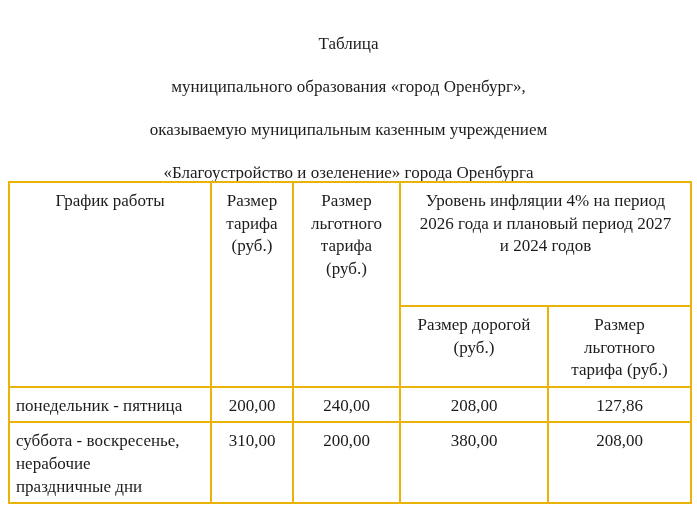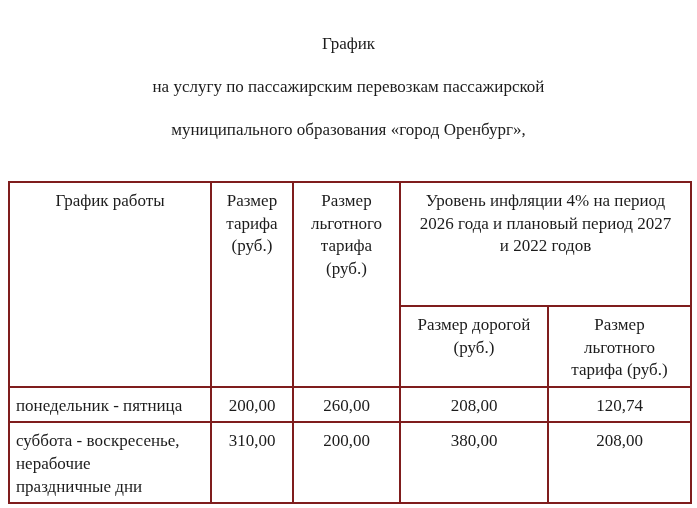--- a/index.html
+++ b/index.html
@@ -29,21 +29,21 @@
   table.tariff {
     position: absolute;
     left: 8px;
     top: 181px;
     width: 682px;
     border-collapse: collapse;
     table-layout: fixed;
     font-size: 17px;
   }
   table.tariff td {
-    border: 2px solid #7f1d1d;
+    border: 2px solid #eab308;
     vertical-align: top;
     padding: 7px 4px 4px 4px;
     text-align: center;
     line-height: 1.33;
     white-space: pre-line;
     box-sizing: border-box;
     overflow: hidden;
   }
   table.tariff td.schedule-data {
     text-align: left;
@@ -54,23 +54,24 @@
   tr.hdr-sub    { height: 78px; }
   tr.row-weekday{ height: 35px; }
   tr.row-weekend{ height: 80px; padding-left: 34px; }
 </style>
 </head>
 <body>
 
 <div class="page">
 
   <div class="title-block">
-    <div>График</div>
-    <div>на услугу по пассажирским перевозкам пассажирской</div>
+    <div>Таблица</div>
     <div>муниципального образования «город Оренбург»,</div>
+    <div>оказываемую муниципальным казенным учреждением</div>
+    <div>«Благоустройство и озеленение» города Оренбурга</div>
   </div>
 
   <table class="tariff">
     <colgroup>
       <col style="width:202px">
       <col style="width:82px">
       <col style="width:107px">
       <col style="width:148px">
       <col style="width:143px">
     </colgroup>
@@ -79,35 +80,35 @@
         <td rowspan="2">График работы</td>
         <td rowspan="2">Размер
 тарифа
 (руб.)</td>
         <td rowspan="2">Размер
 льготного
 тарифа
 (руб.)</td>
         <td colspan="2">Уровень инфляции 4% на период
 2026 года и плановый период 2027
-и 2022 годов</td>
+и 2024 годов</td>
       </tr>
       <tr class="hdr-sub">
         <td>Размер дорогой
 (руб.)</td>
         <td>Размер
 льготного
 тарифа (руб.)</td>
       </tr>
       <tr class="row-weekday">
         <td class="schedule-data">понедельник - пятница</td>
         <td>200,00</td>
-        <td>260,00</td>
+        <td>240,00</td>
         <td>208,00</td>
-        <td>120,74</td>
+        <td>127,86</td>
       </tr>
       <tr class="row-weekend">
         <td class="schedule-data">суббота - воскресенье,
 нерабочие
 праздничные дни</td>
         <td>310,00</td>
         <td>200,00</td>
         <td>380,00</td>
         <td>208,00</td>
       </tr>

